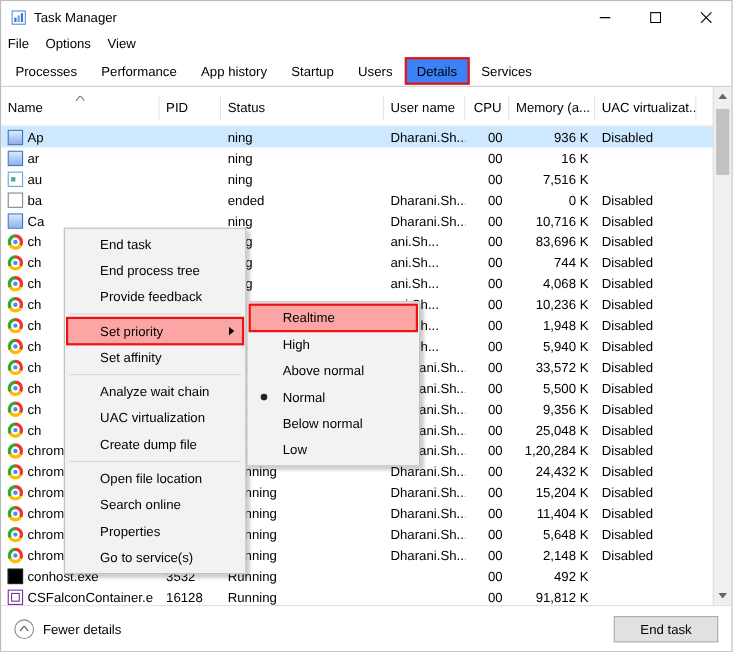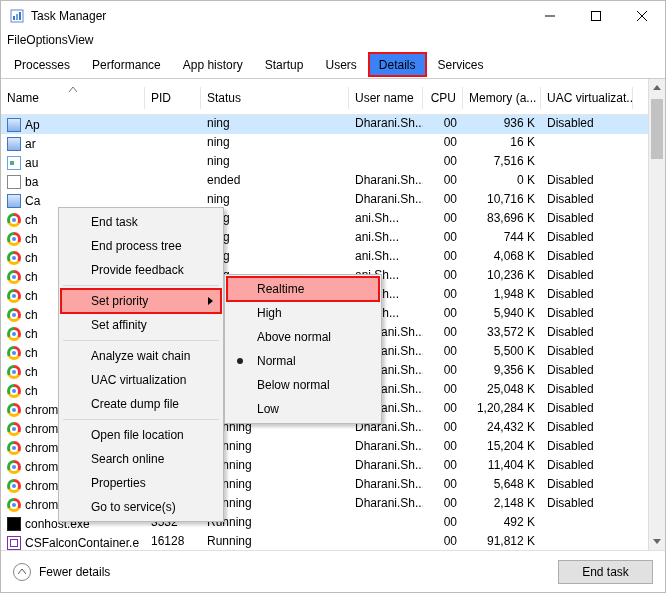--- a/index.html
+++ b/index.html
@@ -5,21 +5,21 @@
   * { box-sizing: border-box; margin: 0; padding: 0; font-family: "Segoe UI", Tahoma, sans-serif; font-size: 12px; }
   body { background: #fff; width: 666px; height: 593px; position: relative; overflow: hidden; border: 1px solid #bbb; }
   
   .titlebar { height: 30px; display: flex; align-items: center; padding-left: 8px; }
   .titlebar .title-icon { width: 16px; height: 16px; margin-right: 6px; display:inline-block; }
   .titlebar .title-text { font-size: 12px; flex: 1; }
   .win-controls { display: flex; }
   .win-btn { width: 46px; height: 30px; display:flex; align-items:center; justify-content:center; }
   .win-btn svg { width: 10px; height: 10px; }
   
-  .menubar { height: 20px; display:flex; align-items:center; padding: 0 6px 2px 6px; }
+  .menubar { height: 20px; display:flex; align-items:center; padding: 0 6px 2px 6px; gap: 15px; }
   .menubar span { font-size: 12px; }
   
   .tabs { height: 28px; display:flex; border-bottom: 1px solid #ccc; padding-left: 2px; align-items: flex-start; }
   .tab { padding: 5px 10px 4px 10px; border: 1px solid transparent; font-size: 12px; position:relative; bottom:-1px; }
   .tab.active { border: 1px solid #ccc; border-bottom: 1px solid #fff; background:#3b82f6; }
   .tab.highlight-red { border: 2px solid #e11; padding: 4px 9px 3px 9px; }
   
   .content { position: relative; height: calc(100% - 30px - 20px - 28px - 42px); border-top: 0; overflow: hidden; }
   
   .hdr { display:flex; height: 28px; align-items:flex-start; border-bottom: 1px solid #e5e5e5; margin-top: 8px;}
@@ -28,21 +28,21 @@
   .hdr .sort-arrow { position:absolute; top:-6px; left:50%; transform: translateX(-50%); }
   .col.name { width: 144px; }
   .col.pid  { width: 56px; text-align:left; }
   .col.status { width: 148px; }
   .col.user { width: 74px; }
   .col.cpu  { width: 40px; text-align: right; }
   .col.mem  { width: 78px; text-align: right; }
   .col.uac  { width: 92px; }
   
   .rows { position: relative; }
-  .row { display:flex; height: 19px; }
+  .row { display:flex; height: 19px; align-items:center; }
   .row .cell { padding: 1px 6px; font-size: 12px; white-space: nowrap; overflow: hidden; }
   .row.selected { background: #cde8ff; }
   .cell.name { width:144px; display:flex; align-items:center; gap:4px; }
   .cell.pid  { width:56px; }
   .cell.status { width:148px; }
   .cell.user { width:74px; }
   .cell.cpu  { width:40px; text-align:right; }
   .cell.mem  { width:78px; text-align:right; }
   .cell.uac  { width:92px; }
   .proc-icon { width:14px; height:14px; flex: 0 0 14px; }

